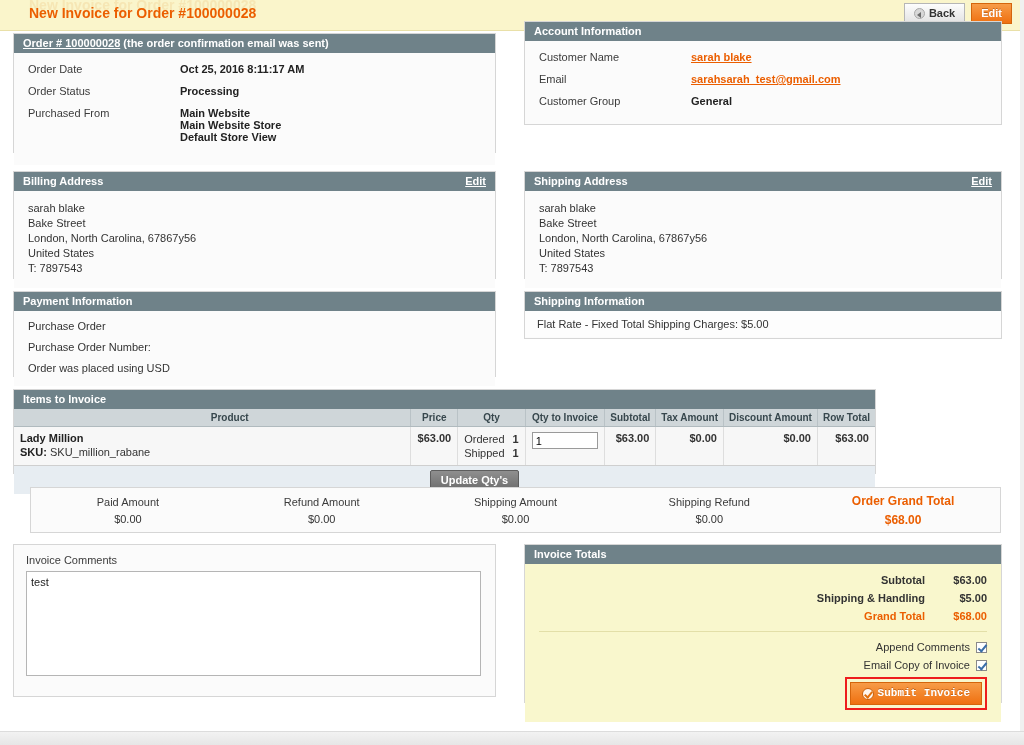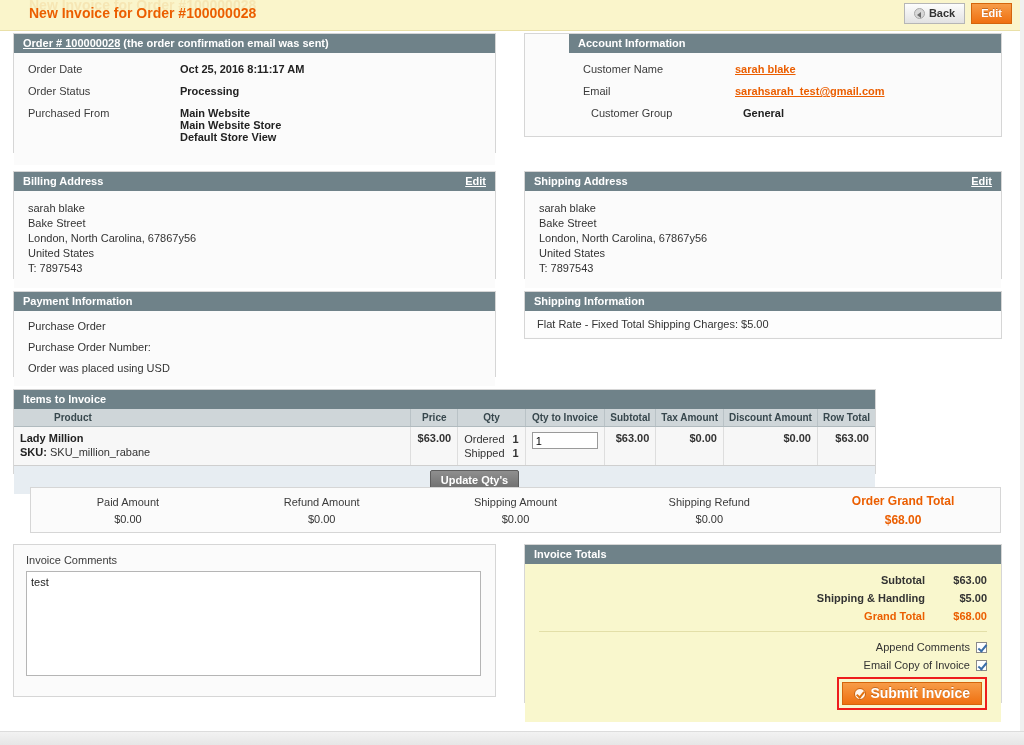--- a/index.html
+++ b/index.html
@@ -97,21 +97,21 @@
 
   
   .items-table { width: 100%; border-collapse: collapse; }
   .items-table th {
     background: #cfd6d9; color: #37474d;
     font-size: 10px; font-weight: bold; text-align: center;
     padding: 3px 5px; border-right: 1px solid #b9c2c6;
     border-bottom: 1px solid #b0babe;
     white-space: nowrap;
   }
-  .items-table th.left { text-align: left; padding-left: 40px; }
+  .items-table th.left { text-align: center; padding-left: 40px; }
   .items-table td {
     background: #f7f7f7; padding: 5px 6px; vertical-align: top;
     border-right: 1px solid #dedede; border-bottom: 1px solid #cfcfcf;
     font-size: 11px; color: #333;
   }
   .items-table td.num { text-align: right; font-weight: bold; white-space: nowrap; }
   .prod-name { font-weight: bold; color: #222; }
   .prod-sku { margin-top: 2px; color: #333; }
   .prod-sku b { color: #222; }
   .qty-rows .qrow { display: flex; justify-content: space-between; gap: 8px; line-height: 14px; }
@@ -227,34 +227,34 @@
         <div class="k">Purchased From</div>
         <div class="v">
           <span class="line">Main Website</span>
           <span class="line">Main Website Store</span>
           <span class="line">Default Store View</span>
         </div>
       </div>
     </div>
   </div>
 
-  <div class="panel" style="left:524px; top:33px; width:478px; height:104px;padding-left:44px;">
+  <div class="panel" style="left:524px; top:21px; width:478px; height:104px;">
     <div class="panel-head">
       <span>Account Information</span>
     </div>
     <div class="panel-body">
       <div class="kv">
         <div class="k">Customer Name</div>
         <div class="v"><span class="link-orange">sarah blake</span></div>
       </div>
       <div class="kv">
         <div class="k">Email</div>
         <div class="v"><span class="link-orange">sarahsarah_test@gmail.com</span></div>
       </div>
-      <div class="kv" style="margin-bottom:0;margin-left:8px;">
+      <div class="kv" style="margin-bottom:0;">
         <div class="k">Customer Group</div>
         <div class="v">General</div>
       </div>
     </div>
   </div>
 
   <div class="panel" style="left:13px; top:171px; width:483px; height:108px;">
     <div class="panel-head">
       <span>Billing Address</span>
       <a>Edit</a>
@@ -412,21 +412,21 @@
       <div class="cbrow">
         <span>Append Comments</span>
         <span class="cb checked"></span>
       </div>
       <div class="cbrow">
         <span>Email Copy of Invoice</span>
         <span class="cb checked"></span>
       </div>
       <div class="submit-wrap">
         <div class="redbox">
-          <div class="btn btn-orange" style="padding:4px 11px; font-size:14px;">
+          <div class="btn btn-orange" style="padding:4px 11px; font-size:11px;font-family:Liberation Mono, monospace;">
             <span class="ico-check"></span>
             <span>Submit Invoice</span>
           </div>
         </div>
       </div>
     </div>
   </div>
 
   <div class="scrollbar-right"></div>
   <div class="footer"></div>

